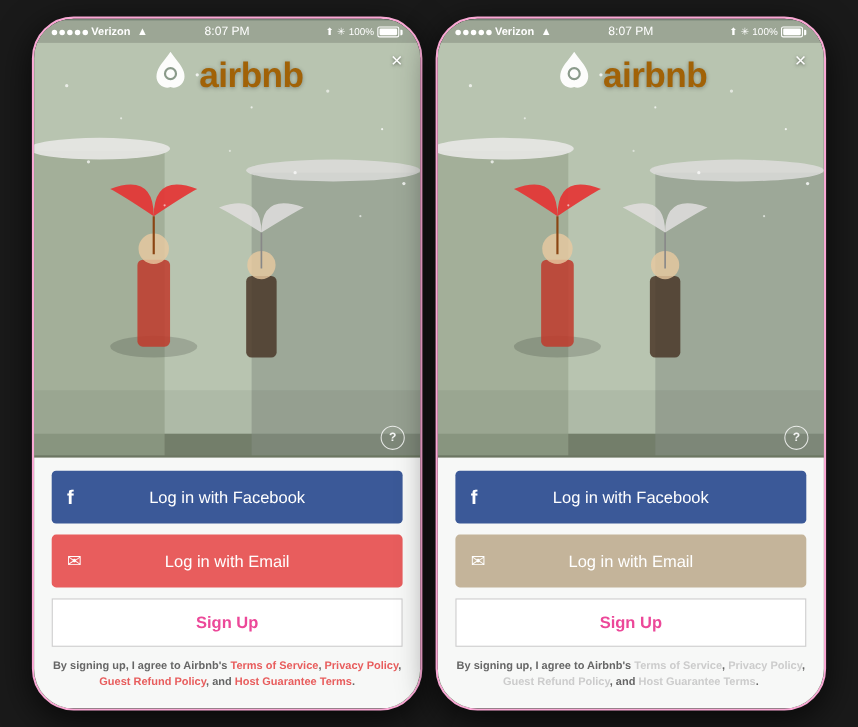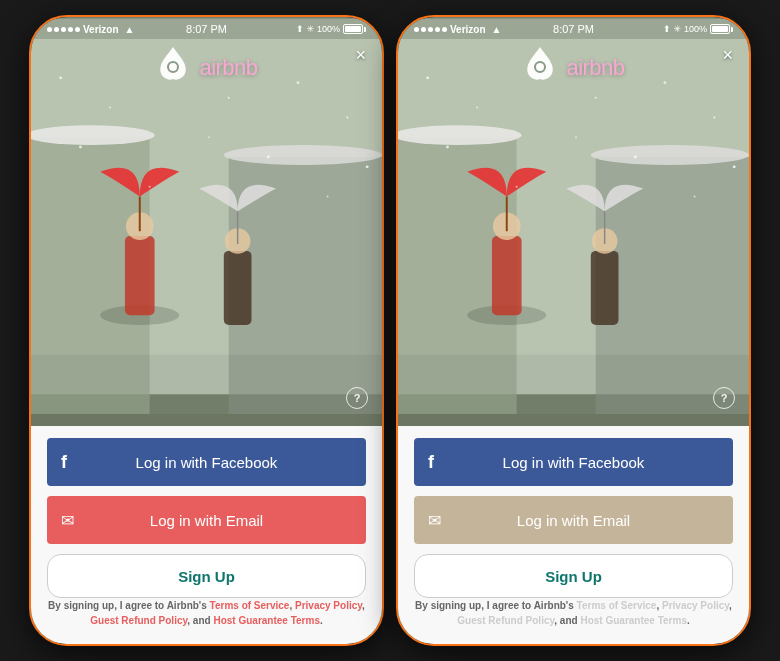--- a/index.html
+++ b/index.html
@@ -17,21 +17,21 @@
     .phones-container {
       display: flex;
       gap: 12px;
       align-items: flex-start;
     }
 
     .phone-frame {
       width: 355px;
       height: 631px;
       border-radius: 38px;
-      border: 2px solid #f97316;
+      border: 2px solid #f9a8d4;
       overflow: hidden;
       background: #000;
       position: relative;
       box-shadow: 0 8px 32px rgba(0,0,0,0.7);
     }
 
     
     .status-bar {
       display: flex;
       justify-content: space-between;
@@ -132,23 +132,23 @@
       z-index: 5;
     }
 
     .airbnb-logo {
       display: flex;
       align-items: center;
       gap: 8px;
     }
 
     .airbnb-text {
-      color: #f9a8d4;
-      font-size: 22px;
-      font-weight: 400;
+      color: #a16207;
+      font-size: 32px;
+      font-weight: 700;
       letter-spacing: -0.5px;
       text-shadow: 0 1px 4px rgba(0,0,0,0.3);
     }
 
     
     .close-btn {
       position: absolute;
       top: 28px;
       right: 16px;
       z-index: 20;
@@ -236,26 +236,26 @@
       position: absolute;
       left: 14px;
       font-size: 16px;
     }
 
     .btn-signup {
       width: 100%;
       height: 44px;
       background: #fff;
       border: 1.5px solid #ccc;
-      border-radius: 14px;
-      color: #0f766e;
+      border-radius: 0;
+      color: #ec4899;
       font-size: 15px;
       font-weight: 600;
       cursor: pointer;
-      margin-bottom: 0;
+      margin-bottom: 10px;
     }
 
     .terms-text {
       font-size: 10px;
       color: #666;
       text-align: center;
       line-height: 1.5;
       font-weight: bold;
     }
 

